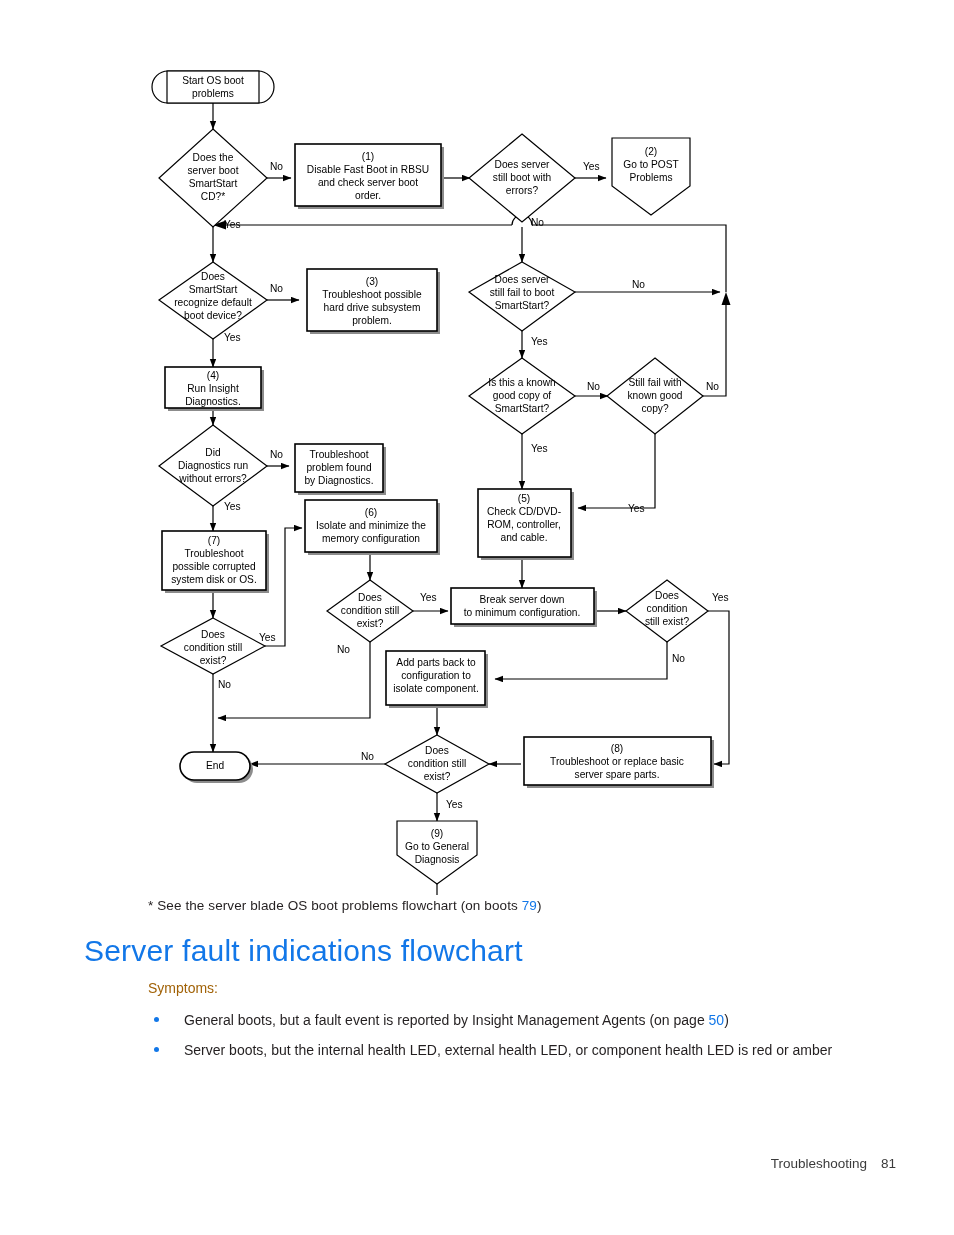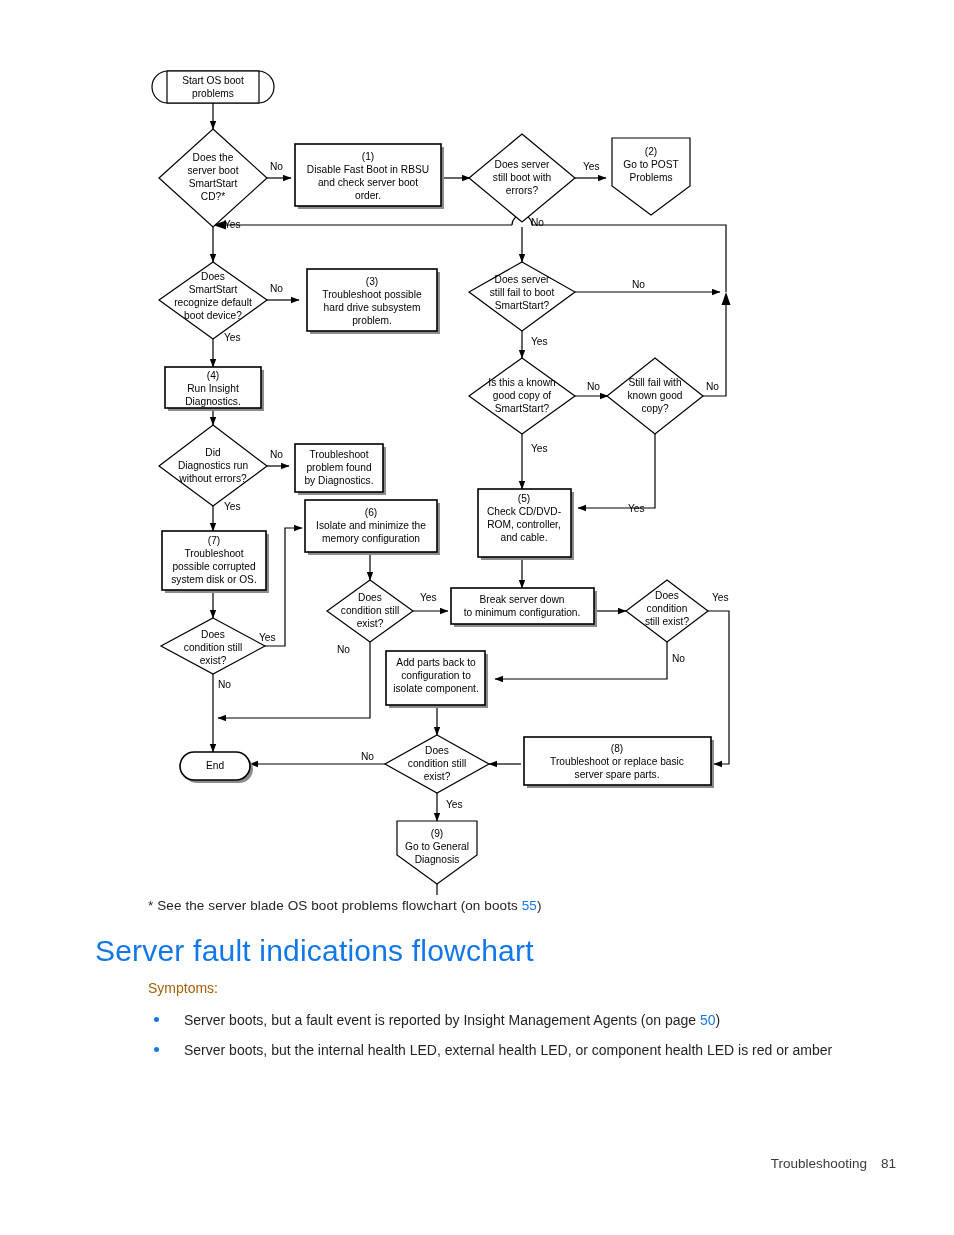--- a/index.html
+++ b/index.html
@@ -79,21 +79,21 @@
     font-size: 13.5px;
     color: #231f20;
     letter-spacing: 0.1px;
   }
   .xref {
     color: #1277e8;
   }
 
   h1.section-title {
     position: absolute;
-    left: 95px;
+    left: 84px;
     top: 934px;
     margin: 0;
     font-size: 30px;
     font-weight: normal;
     color: #1277e8;
     letter-spacing: 0.2px;
   }
 
   .symptoms-lead {
     position: absolute;
@@ -435,29 +435,29 @@
       <polygon class="shape-fill" points="397,821 477,821 477,855 437,884 397,855"></polygon>
       <text class="fc-text" x="437" y="834">(9)</text>
       <text class="fc-text" x="437" y="847">Go to General</text>
       <text class="fc-text" x="437" y="860">Diagnosis</text>
     </g>
   </svg>
 </div>
 
 <div id="doc-body">
 
-  <div class="footnote"><span>* See the server blade OS boot problems flowchart (on boots </span><span class="xref">55</span><span>)</span></div>
+  <div class="footnote"><span>* See the server blade OS boot problems flowchart (on boots </span><span class="xref">79</span><span>)</span></div>
 
   <h1 class="section-title">Server fault indications flowchart</h1>
 
   <div class="symptoms-lead">Symptoms:</div>
 
   <ul class="symptom-list">
     <li>
-      <span class="bullet"></span><span>Server boots, but a fault event is reported by Insight Management Agents (on page </span><span class="xref">50</span><span>)</span>
+      <span class="bullet"></span><span>General boots, but a fault event is reported by Insight Management Agents (on page </span><span class="xref">50</span><span>)</span>
     </li>
     <li>
       <span class="bullet"></span><span>Server boots, but the internal health LED, external health LED, or component health LED is red or amber</span><span class="xref"></span><span></span>
     </li>
   </ul>
 
   <div class="page-footer">
     <span>Troubleshooting</span><span class="pg-num">81</span>
   </div>
 </div>

